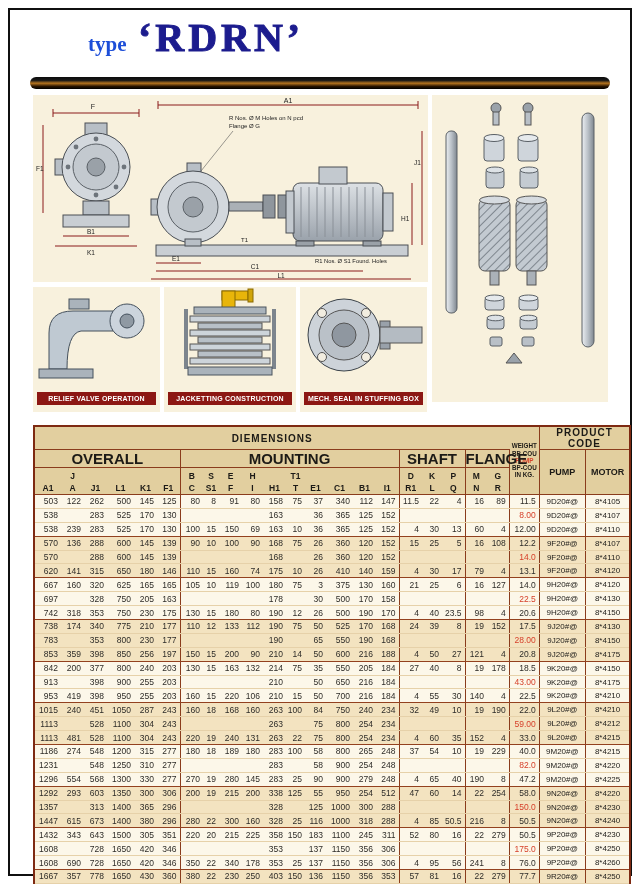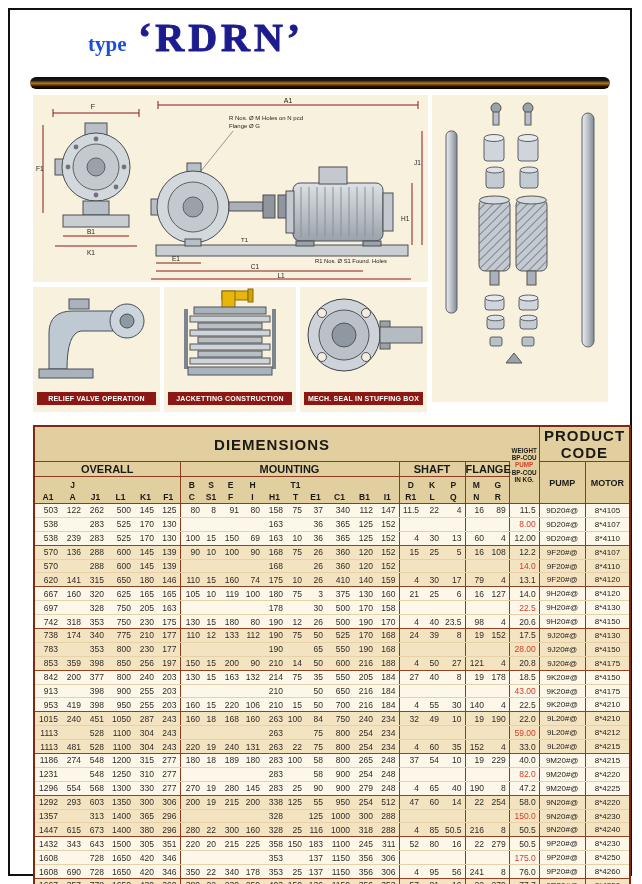--- a/index.html
+++ b/index.html
@@ -36,22 +36,22 @@
   .logo .dev{color:#cf2222;}
   .logo .saan{color:#2433a8;}
 
   svg text{font-family:"Liberation Sans",sans-serif;}
 
   
   table.dims{position:absolute;left:33px;top:425px;width:575px;border-collapse:collapse;
              table-layout:fixed;background:#fbf5e6;border:2px solid #7e2a12;}
   .dims th{background:#e2cf9f;color:#1c1a16;border-bottom:1px solid #8a3c1c;
            padding:0;text-align:center;font-weight:bold;}
-  .dims th.t-title{font-size:15px;letter-spacing:1px;height:14px;margin-top:19px;}
-  .dims th.grp{font-size:11px;height:14px;}
+  .dims th.t-title{font-size:10px;letter-spacing:1px;height:14px;margin-top:19px;}
+  .dims th.grp{font-size:15px;height:14px;}
   .dims th.pch{font-size:9px;}
   .dims th.lcell{height:26px;vertical-align:bottom;}
   .dims .lt,.dims .lb{font-size:8.5px;font-weight:bold;line-height:12px;text-align:center;}
   .dims th.wh{font-size:6.3px;line-height:7.2px;font-weight:bold;vertical-align:middle;}
   .dims th.wh .pump-line{color:#d6402a;}
   .dims .sep{border-right:1px solid #8a3c1c;}
   .dims td{font-size:8.5px;height:12.9px;padding:0 3px 0 0;text-align:right;color:#2e2c28;
            border-bottom:1px solid #e6d1a9;overflow:hidden;white-space:nowrap;}
   .dims td.code{text-align:center;padding:0 1px;font-size:8px;color:#23211d;}
   .dims td.w{font-weight:normal;}

